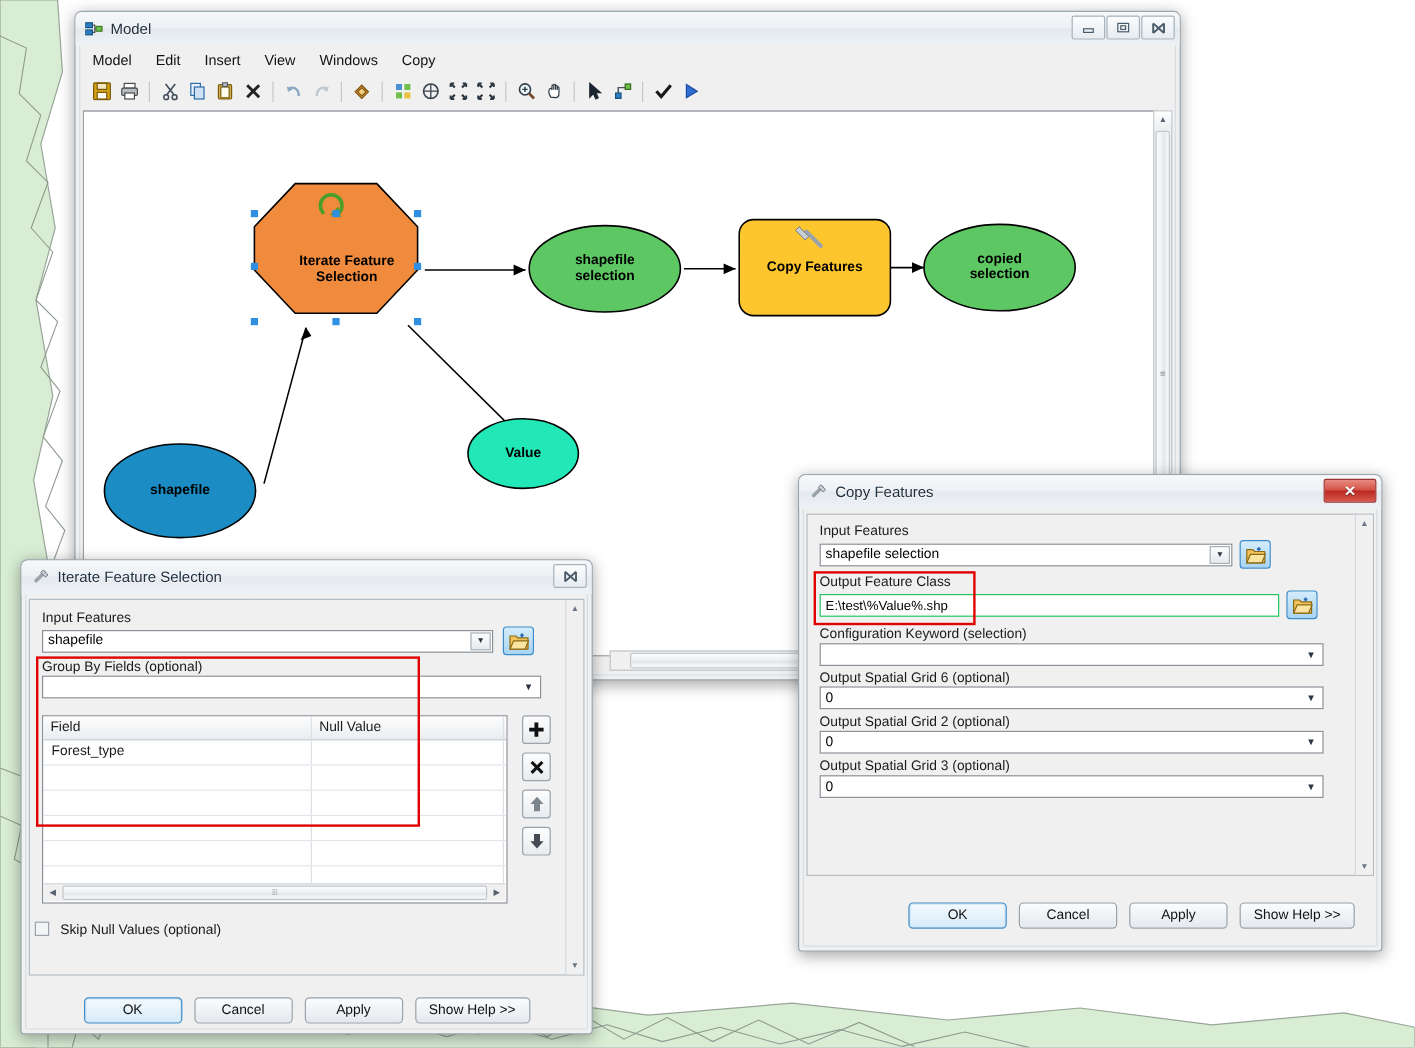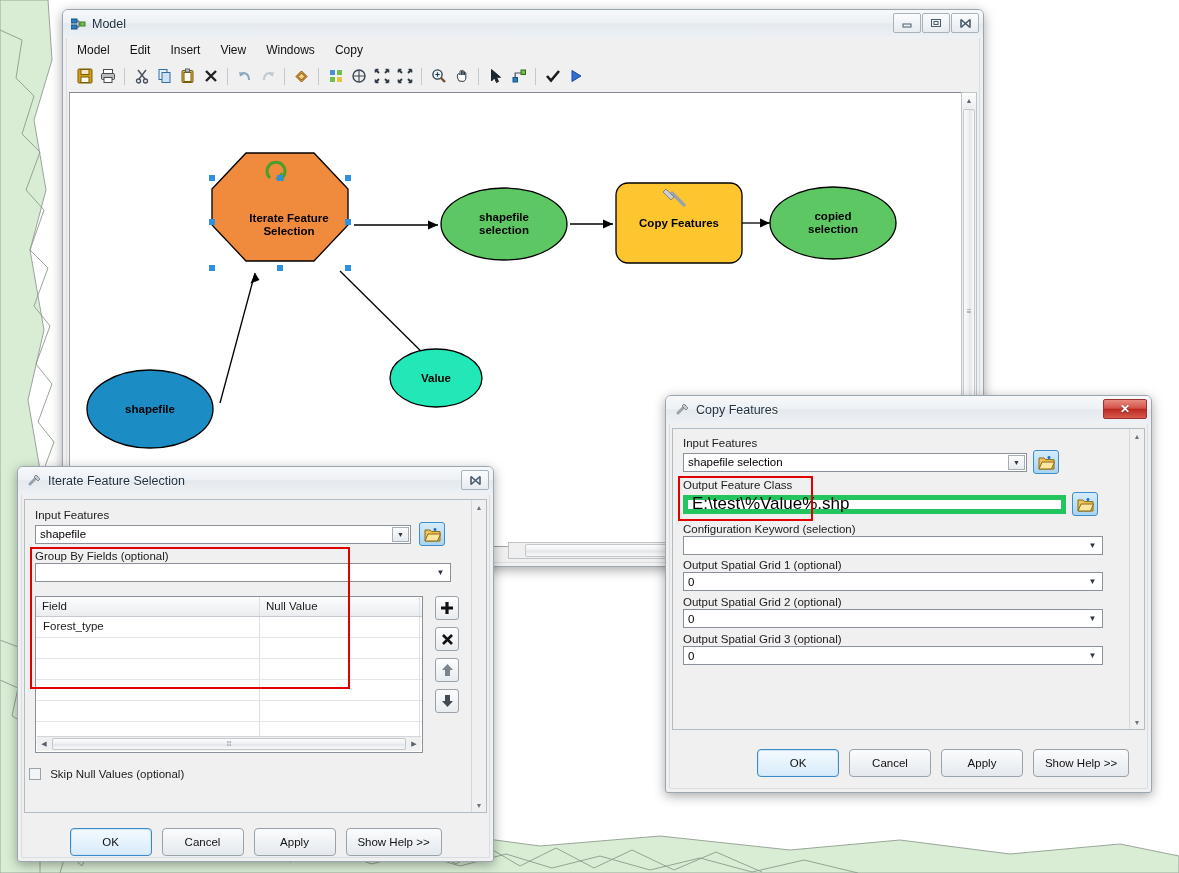--- a/index.html
+++ b/index.html
@@ -116,23 +116,23 @@
     color:#000; line-height:13px; pointer-events:none;
     font-family:"Liberation Sans", sans-serif;
   }
   .panel {
     background:#f0f0f0;
     border:1px solid #b4bcc3;
     position:absolute;
   }
   .fld-label { font-size:11.5px; color:#1a1a1a; margin-bottom:1px; }
   .txtbox {
-    background:#fff; border:5px solid #22c55e; height:19px;
-    font-size:17px; color:#000; padding:1px 4px; line-height:16px;
-    display:flex; align-items:center;
+    background:#fff; border:1px solid #22c55e; height:19px;
+    font-size:11px; color:#000; padding:1px 4px; line-height:16px;
+    display:flex; align-items:flex-start;
   }
   .combo {
     background:#fff; border:1px solid #8a9199; height:19px;
     display:flex; align-items:center;
     font-size:11.5px; color:#000; padding:1px 4px;
     position:relative;
   }
   .combo .arrow-btn {
     position:absolute; right:1px; top:1px; bottom:1px; width:17px;
     background:linear-gradient(to bottom,#fdfdfd,#e6eaee);
@@ -163,21 +163,21 @@
   .grid-row div { padding:3px 6px; color:#1a1a1a; }
   .col-field { width:224px; border-right:1px solid #dde1e5; }
   .col-null { width:160px; border-right:1px solid #dde1e5; }
   .sidebtn {
     width:24px; height:24px; border:1px solid #9aa3ab; border-radius:3px;
     background:linear-gradient(to bottom,#fdfdfd,#e8ecef);
     display:flex; align-items:center; justify-content:center;
     font-size:14px; color:#222; font-weight:bold;
   }
   .btn {
-    height:28px; min-width:82px;
+    height:22px; min-width:82px;
     border:1px solid #9aa3ab; border-radius:4px;
     background:linear-gradient(to bottom,#fbfcfd,#e4e9ee);
     font-size:11.5px; color:#111;
     display:flex; align-items:center; justify-content:center;
   }
   .btn.default {
     border:1px solid #3c8ac7;
     box-shadow:inset 0 0 0 1px #cfe6f7;
     background:linear-gradient(to bottom,#f4fafe,#d7ebfa);
   }
@@ -532,21 +532,21 @@
 
     <div style="position:absolute; left:10px; top:94px; width:420px;">
       <div class="fld-label">Configuration Keyword (selection)</div>
       <div class="combo flat" style="width:420px;">
         <span></span>
         <span class="arrow-btn">▼</span>
       </div>
     </div>
 
     <div style="position:absolute; left:10px; top:130px; width:420px;">
-      <div class="fld-label">Output Spatial Grid 1 (optional)</div>
+      <div class="fld-label">Output Spatial Grid 6 (optional)</div>
       <div class="combo flat" style="width:420px;">
         <span>0</span>
         <span class="arrow-btn">▼</span>
       </div>
     </div>
 
     <div style="position:absolute; left:10px; top:167px; width:420px;">
       <div class="fld-label">Output Spatial Grid 2 (optional)</div>
       <div class="combo flat" style="width:420px;">
         <span>0</span>

